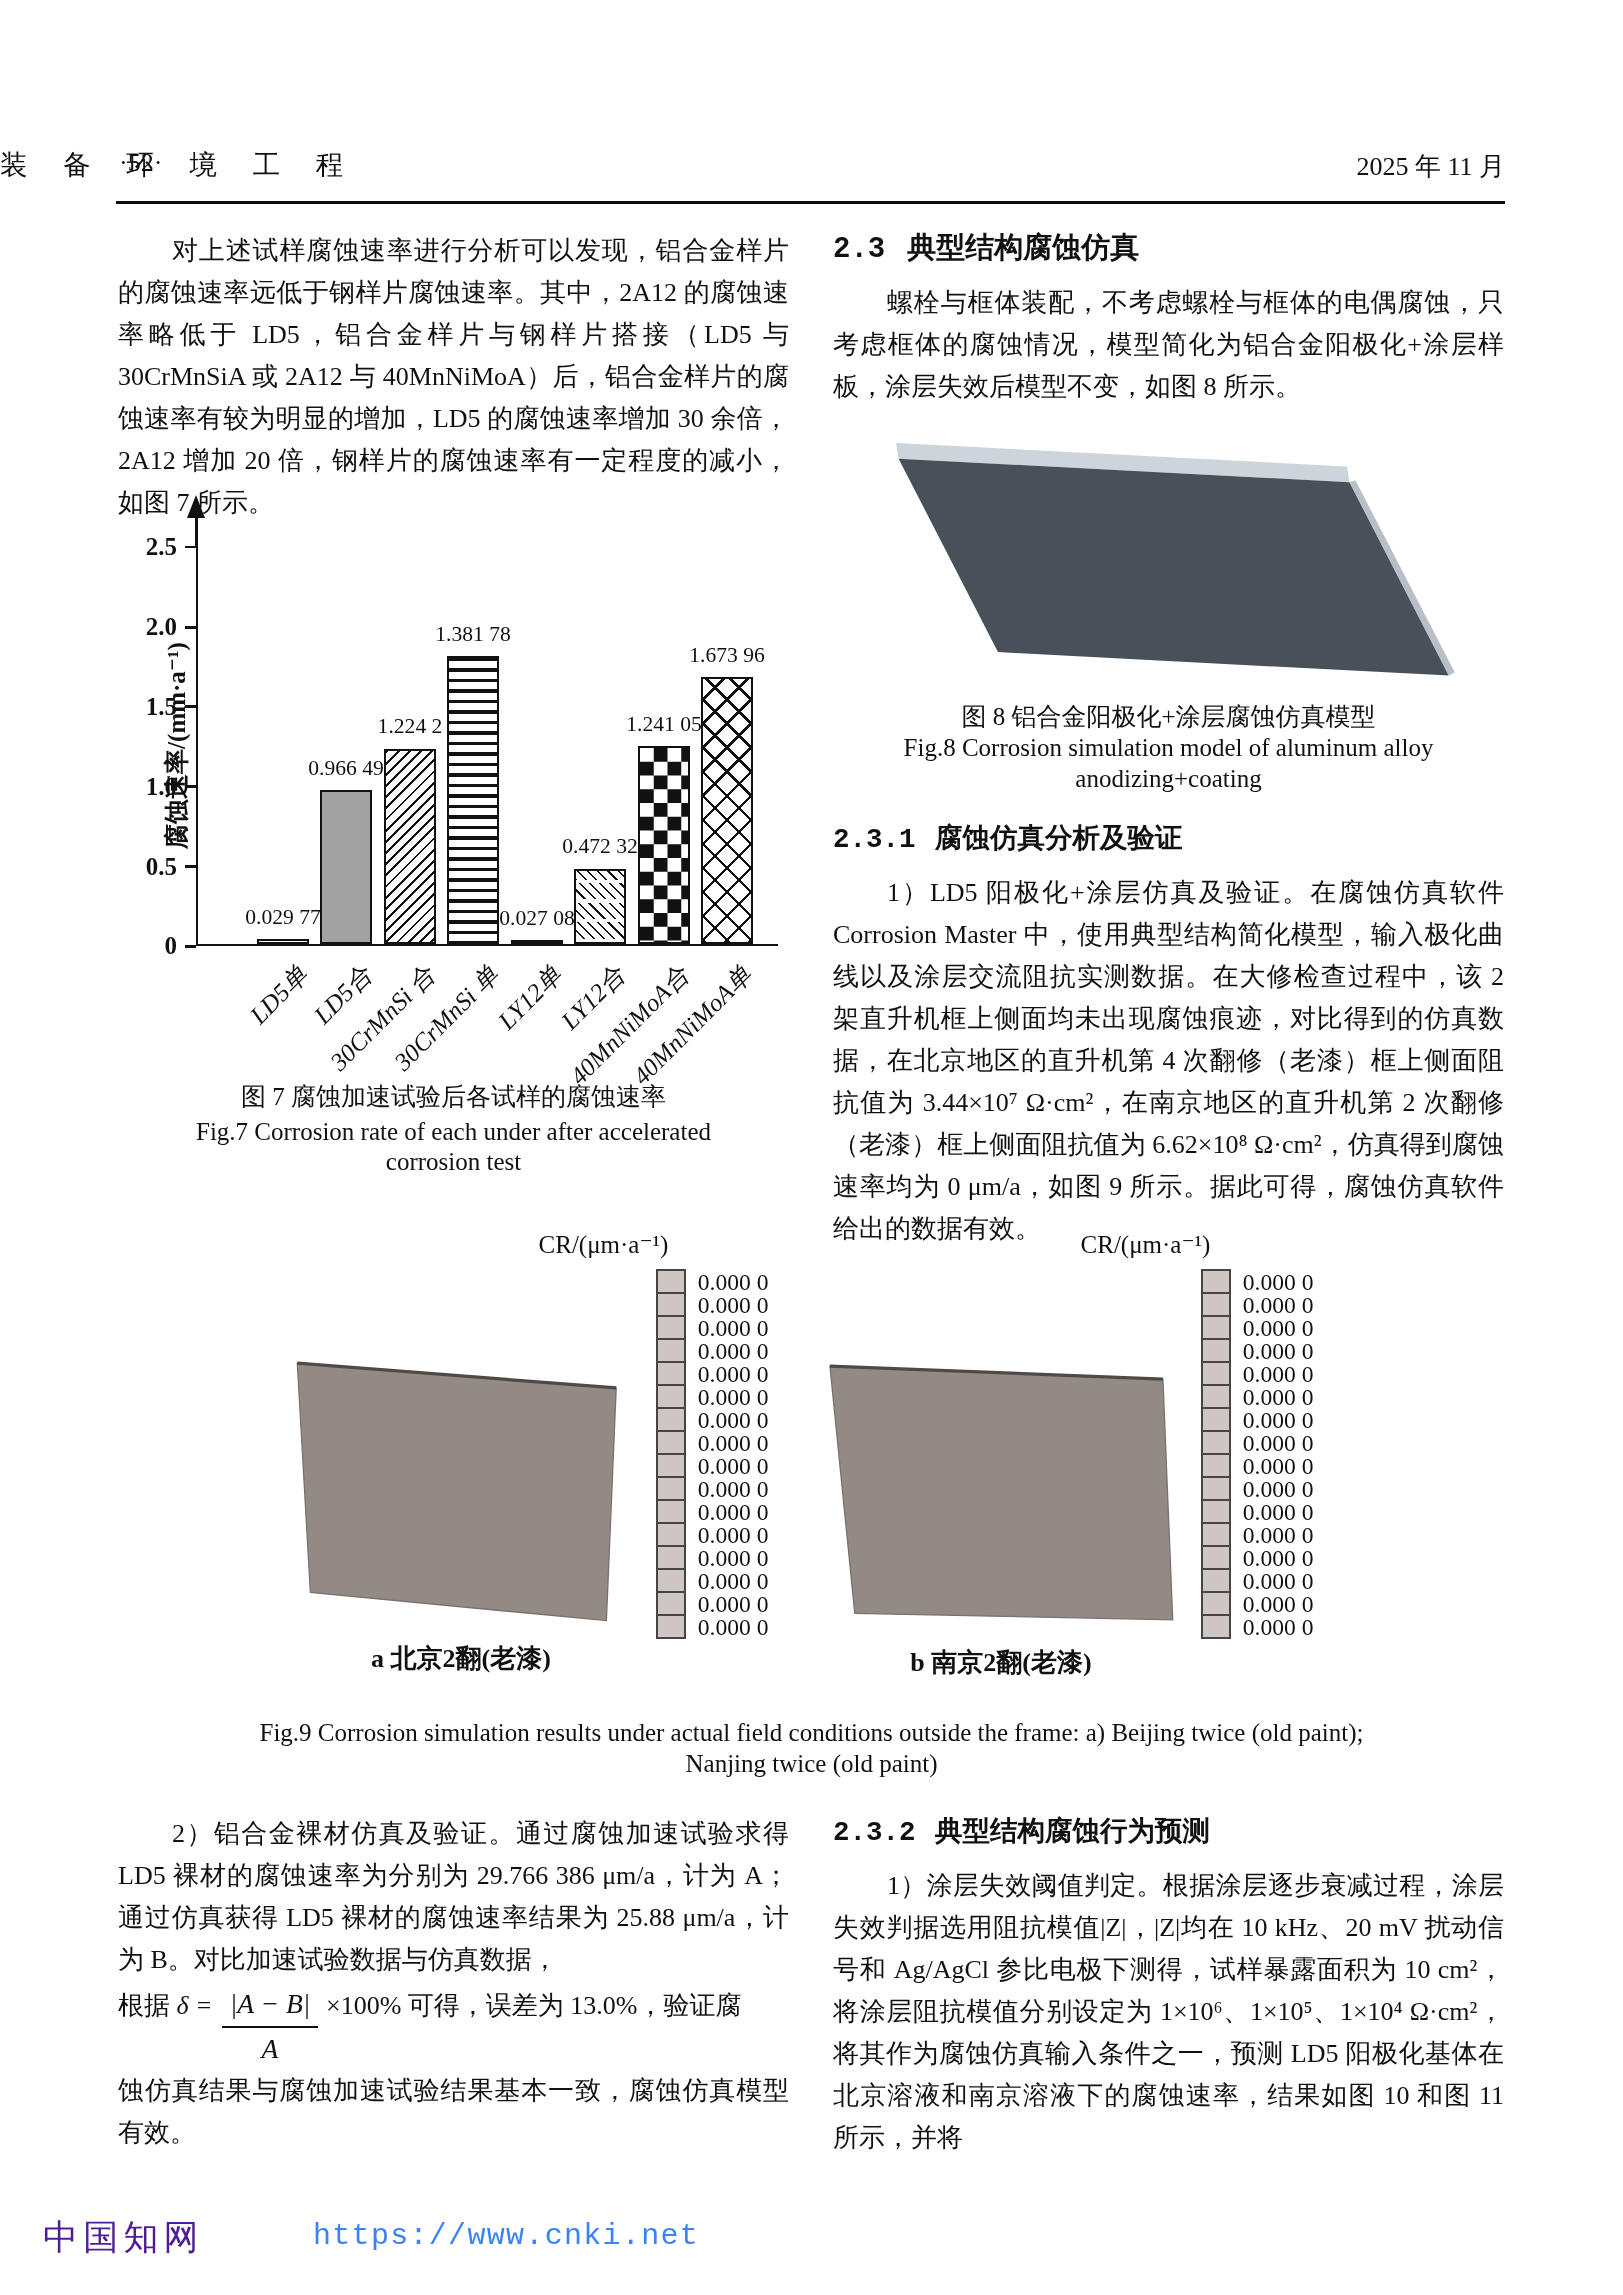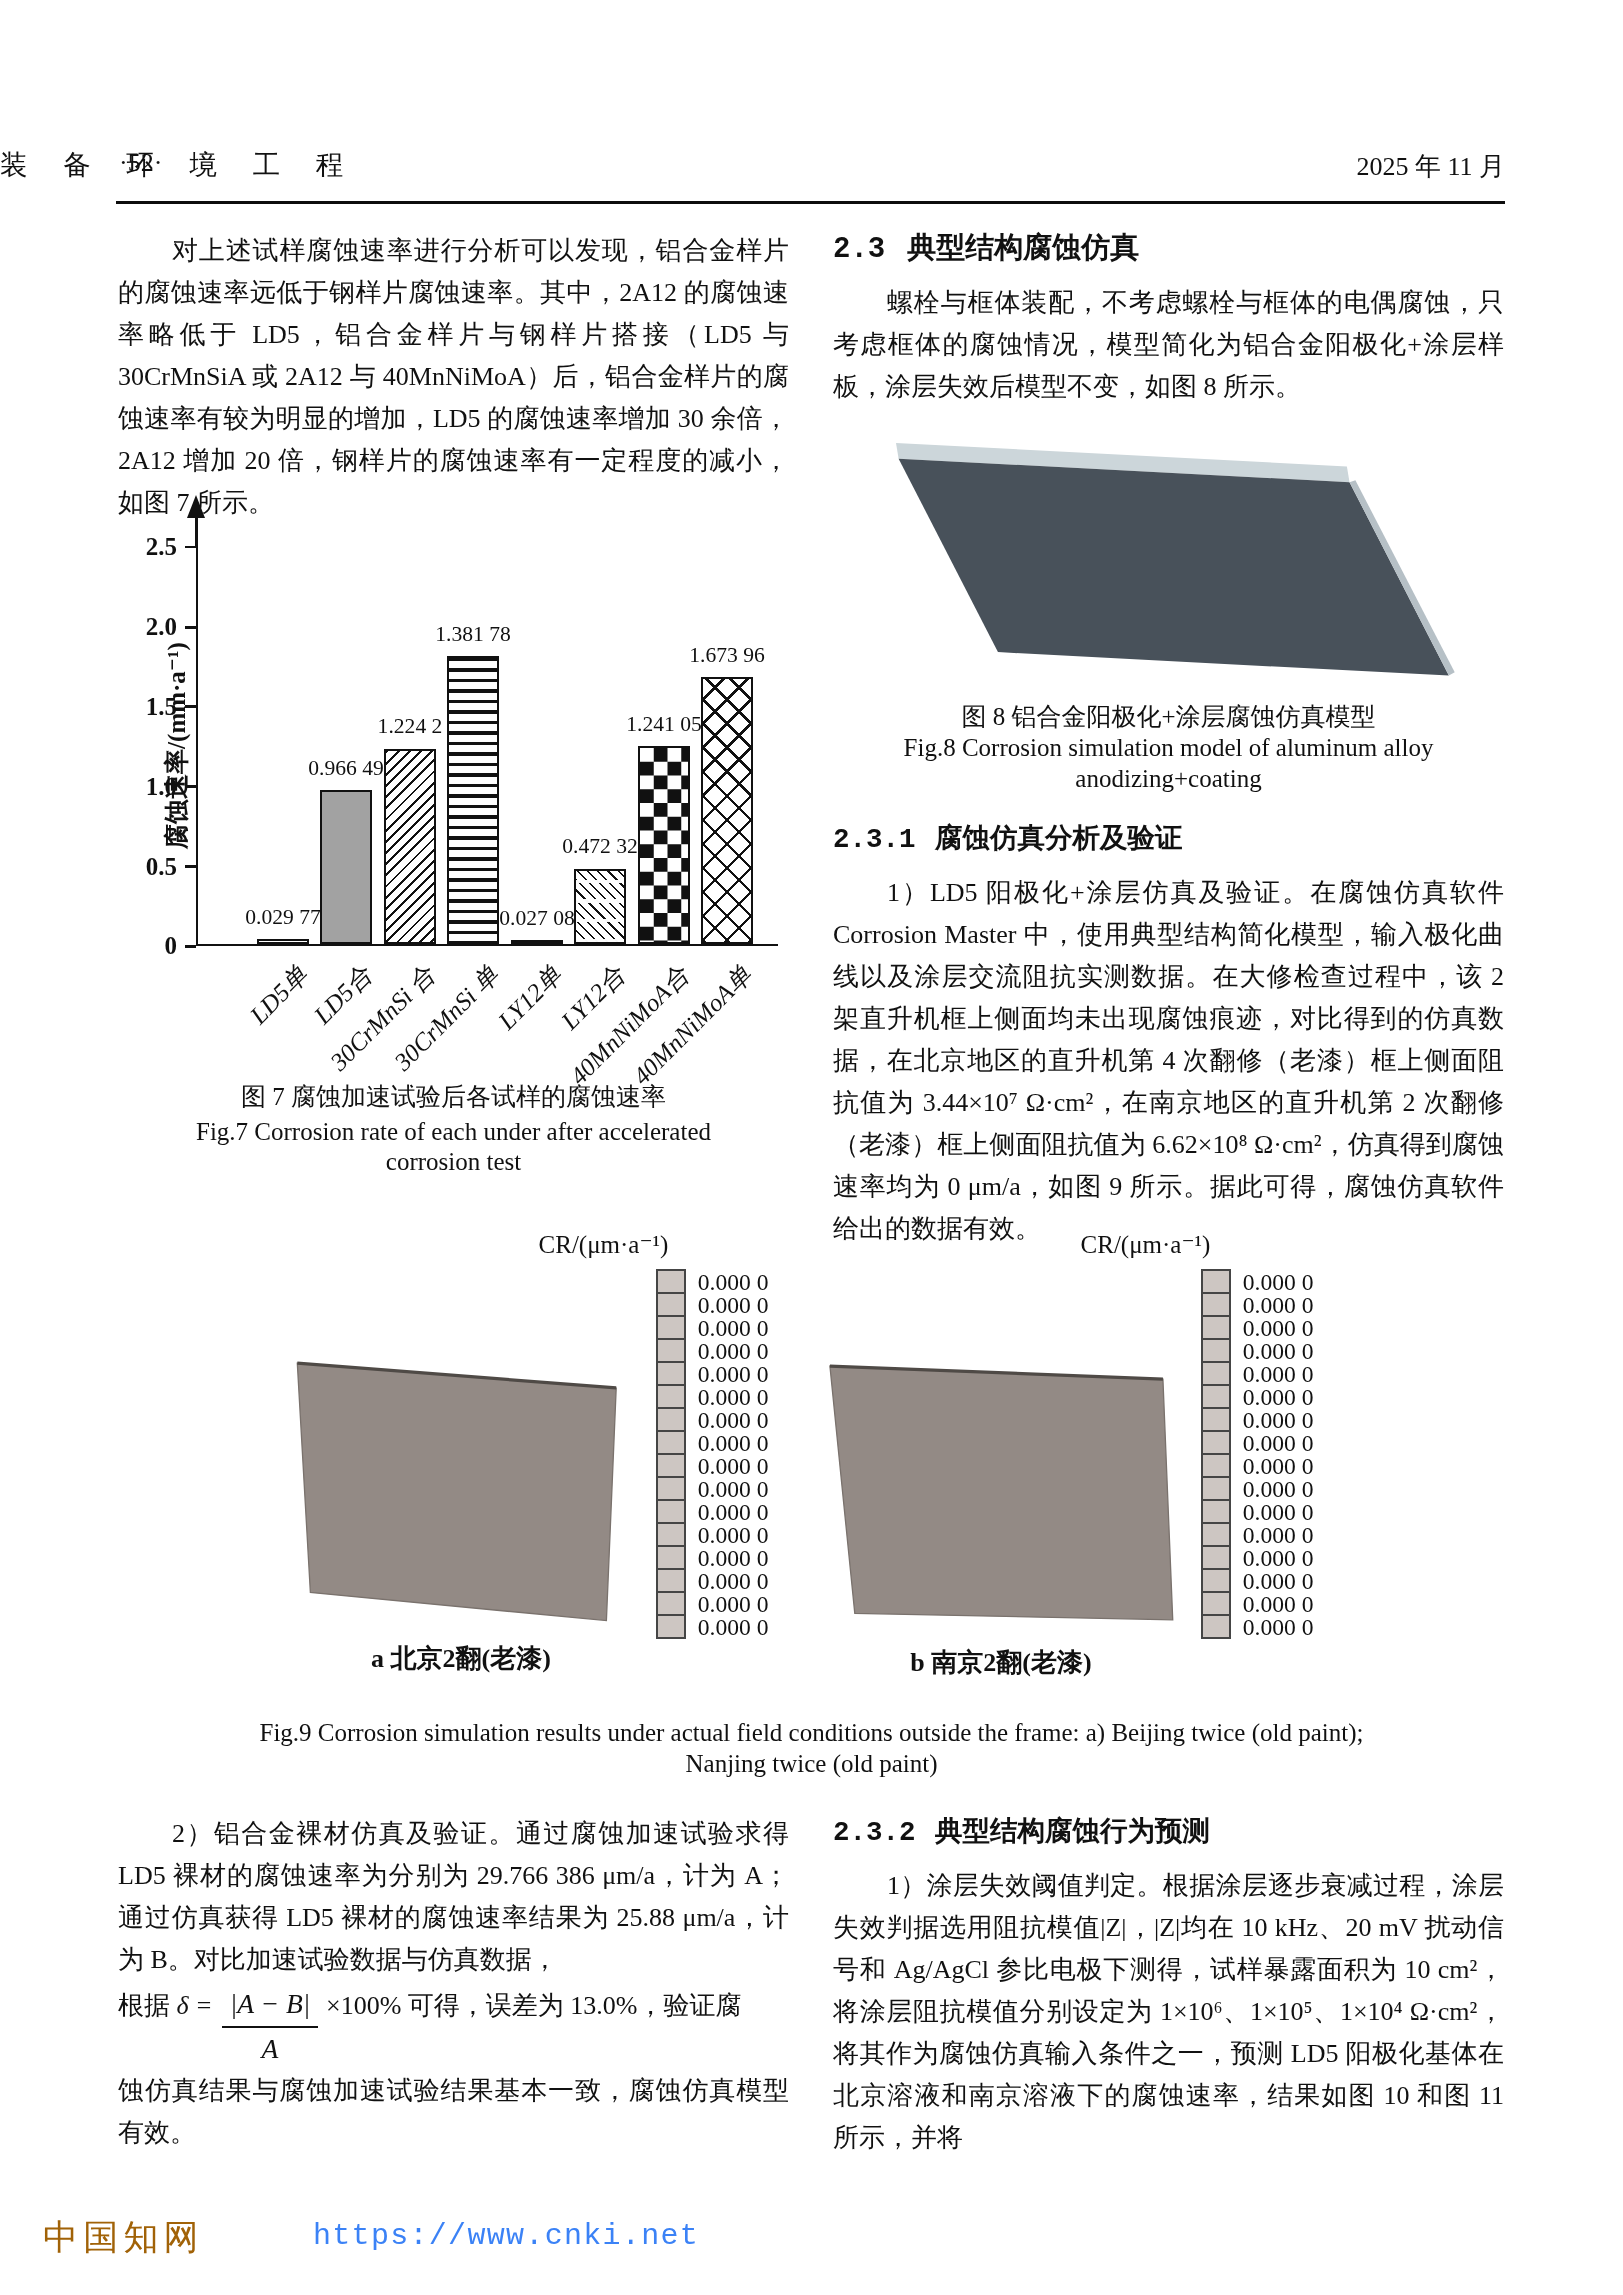--- a/index.html
+++ b/index.html
@@ -63,21 +63,21 @@
   .cbar-cell { width:30px; height:25px; margin-top:-2px; background:#cdc6c2; border:2px solid #454545; }
   .cbar-val { margin-left:11.8px; font-size:23.6px; line-height:23px; white-space:nowrap; }
   .panel-label { position:absolute; text-align:center; font-size:26px; font-weight:700; }
   
   .formula-line { display:flex; align-items:flex-start; font-size:26px; margin:3.9px 0 2.6px 0; text-align:left; }
   .f-delta { font-style:italic; margin:0 7.9px 0 6.5px; }
   .frac { display:inline-flex; flex-direction:column; align-items:center; font-style:italic; margin:0 7.9px 0 1.3px; }
   .frac-num { padding:0 7.9px 3.9px; border-bottom:2.6px solid #111; font-size:27.5px; line-height:37px; }
   .frac-den { padding-top:2.6px; font-size:27.5px; line-height:37px; }
   
-  .wm-site { position:absolute; left:43px; top:2214px; font-size:35px; color:#a16207; letter-spacing:5.2px; }
+  .wm-site { position:absolute; left:43px; top:2214px; font-size:35px; color:#4c1d95; letter-spacing:5.2px; }
   .wm-url { position:absolute; left:313px; top:2219px; font-size:30px; color:#3b82f6;
             font-family:"Liberation Mono","DejaVu Sans Mono",monospace; letter-spacing:1.3px; }
 </style>
 </head>
 <body>
 
 <div class="page">
 
   <div class="hdr-pageno">·52·</div>
   <div class="hdr-journal">装 备 环 境 工 程</div>

